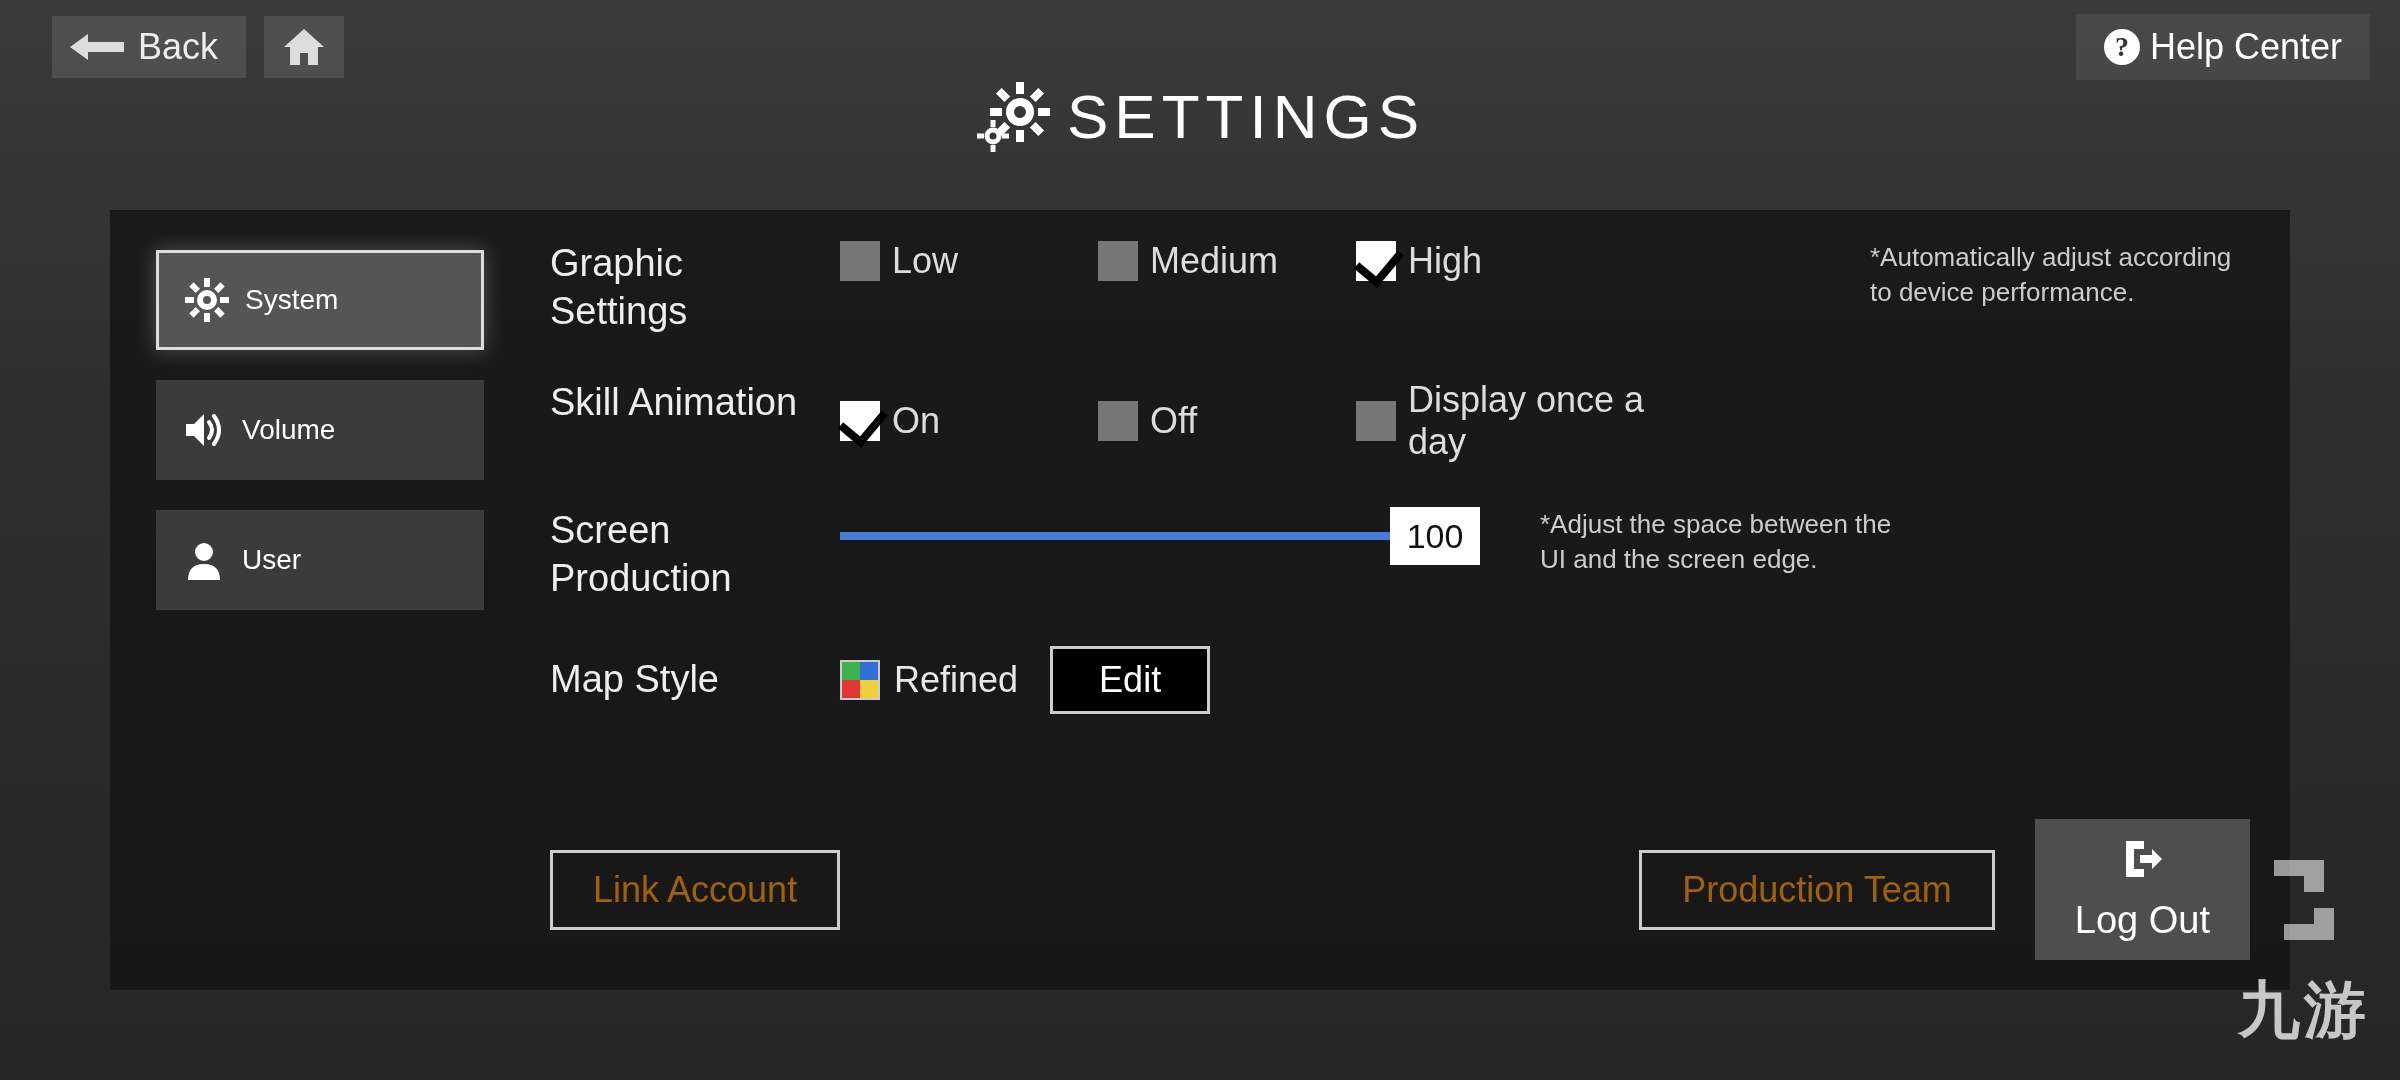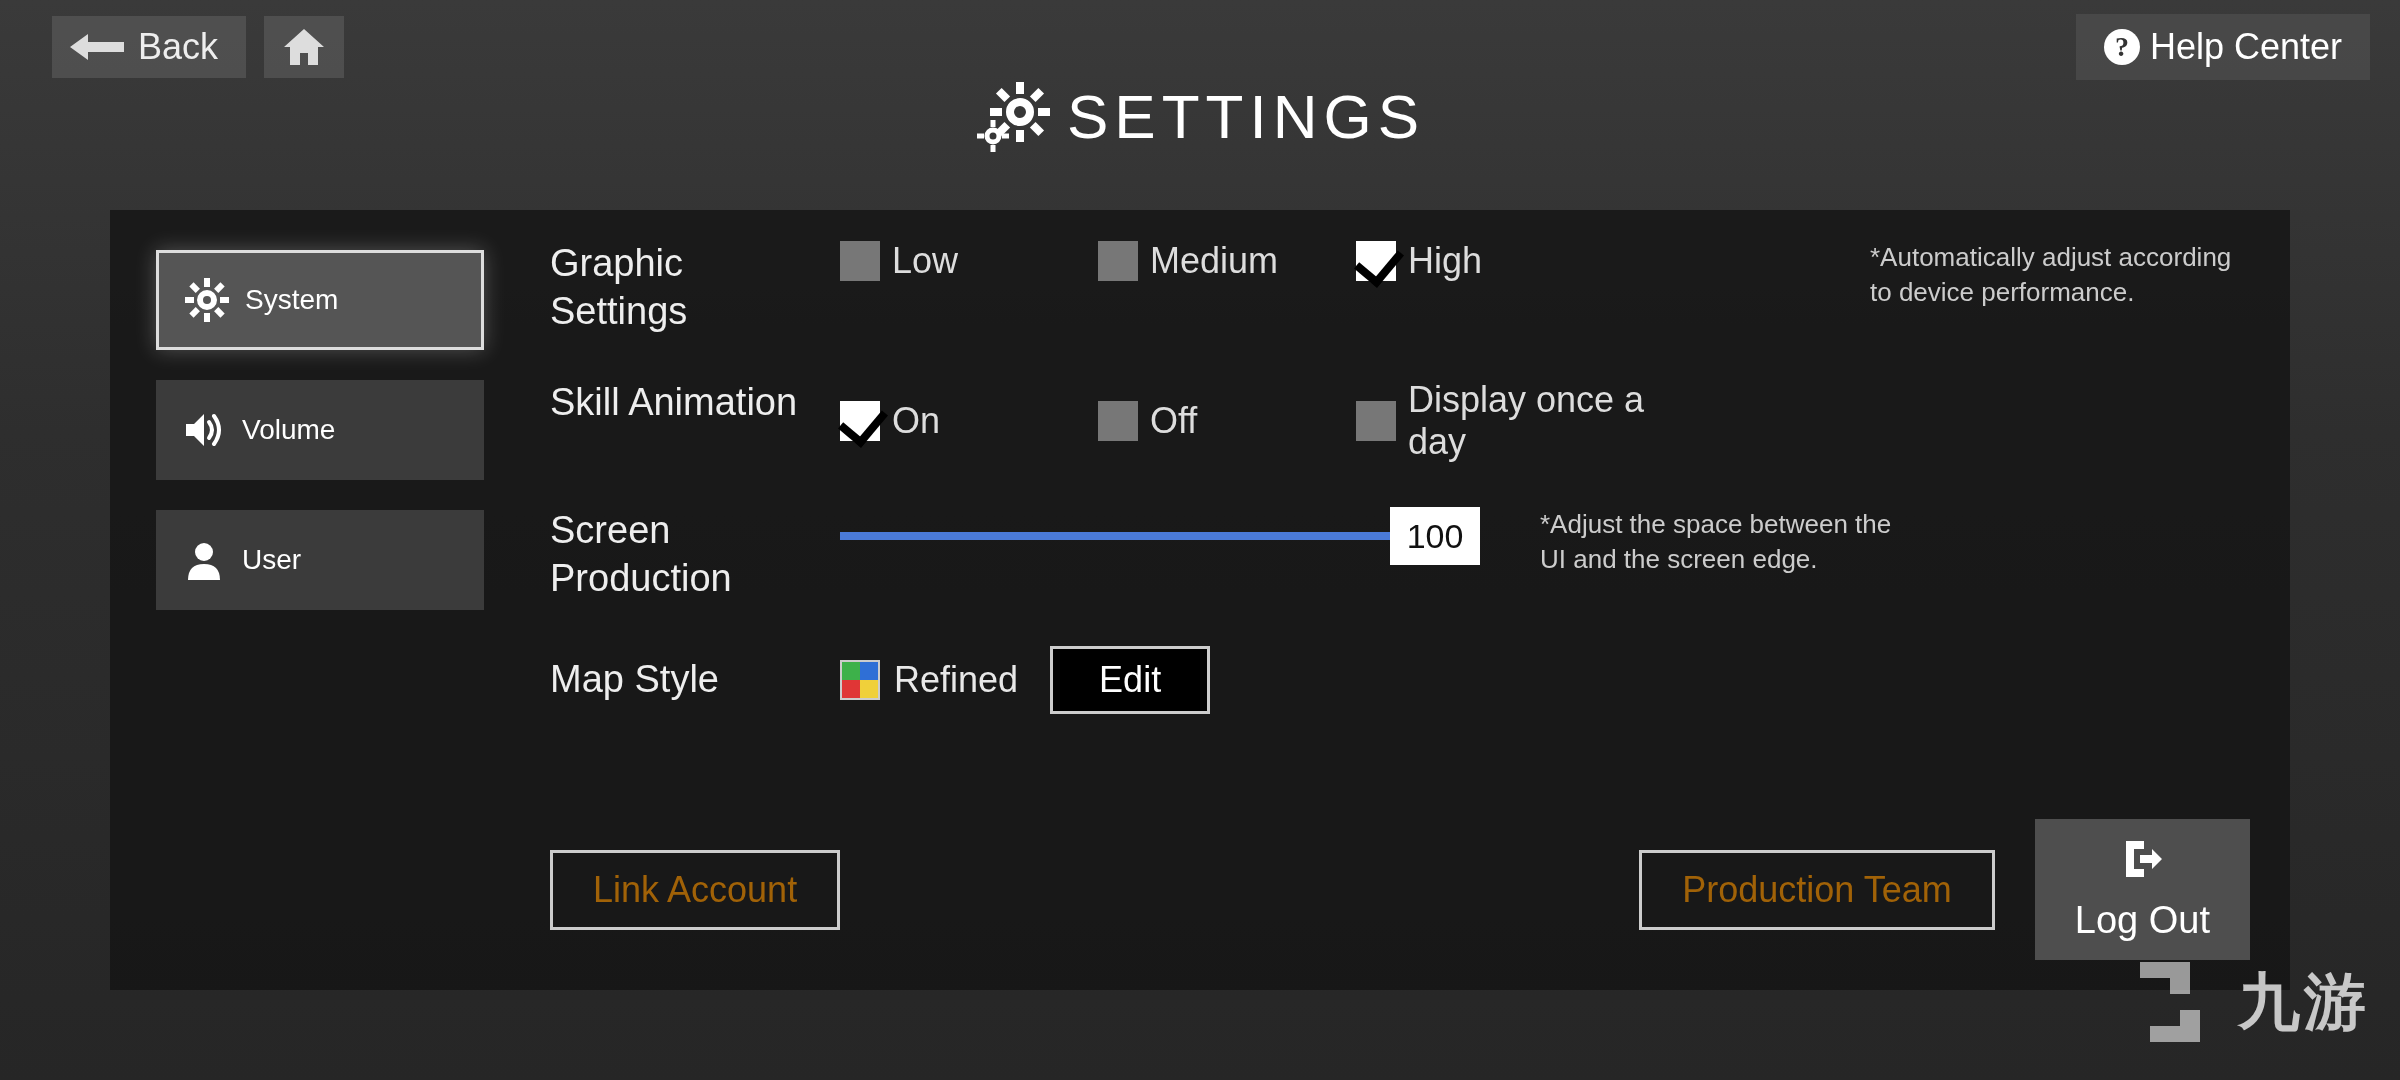--- a/index.html
+++ b/index.html
@@ -221,20 +221,21 @@
   
   .watermark {
     position: absolute;
     right: 30px; bottom: 28px;
     display: flex; align-items: center; gap: 18px;
     color: rgba(255,255,255,0.75);
     font-size: 62px;
     font-weight: 600;
     letter-spacing: 4px;
     pointer-events: none;
+    flex-direction: column;
   }
   .watermark svg { opacity: 0.75; }
 
   svg { display: block; }
 </style>
 </head>
 <body>
 
 <div class="topbar">
   <div class="back-btn">

